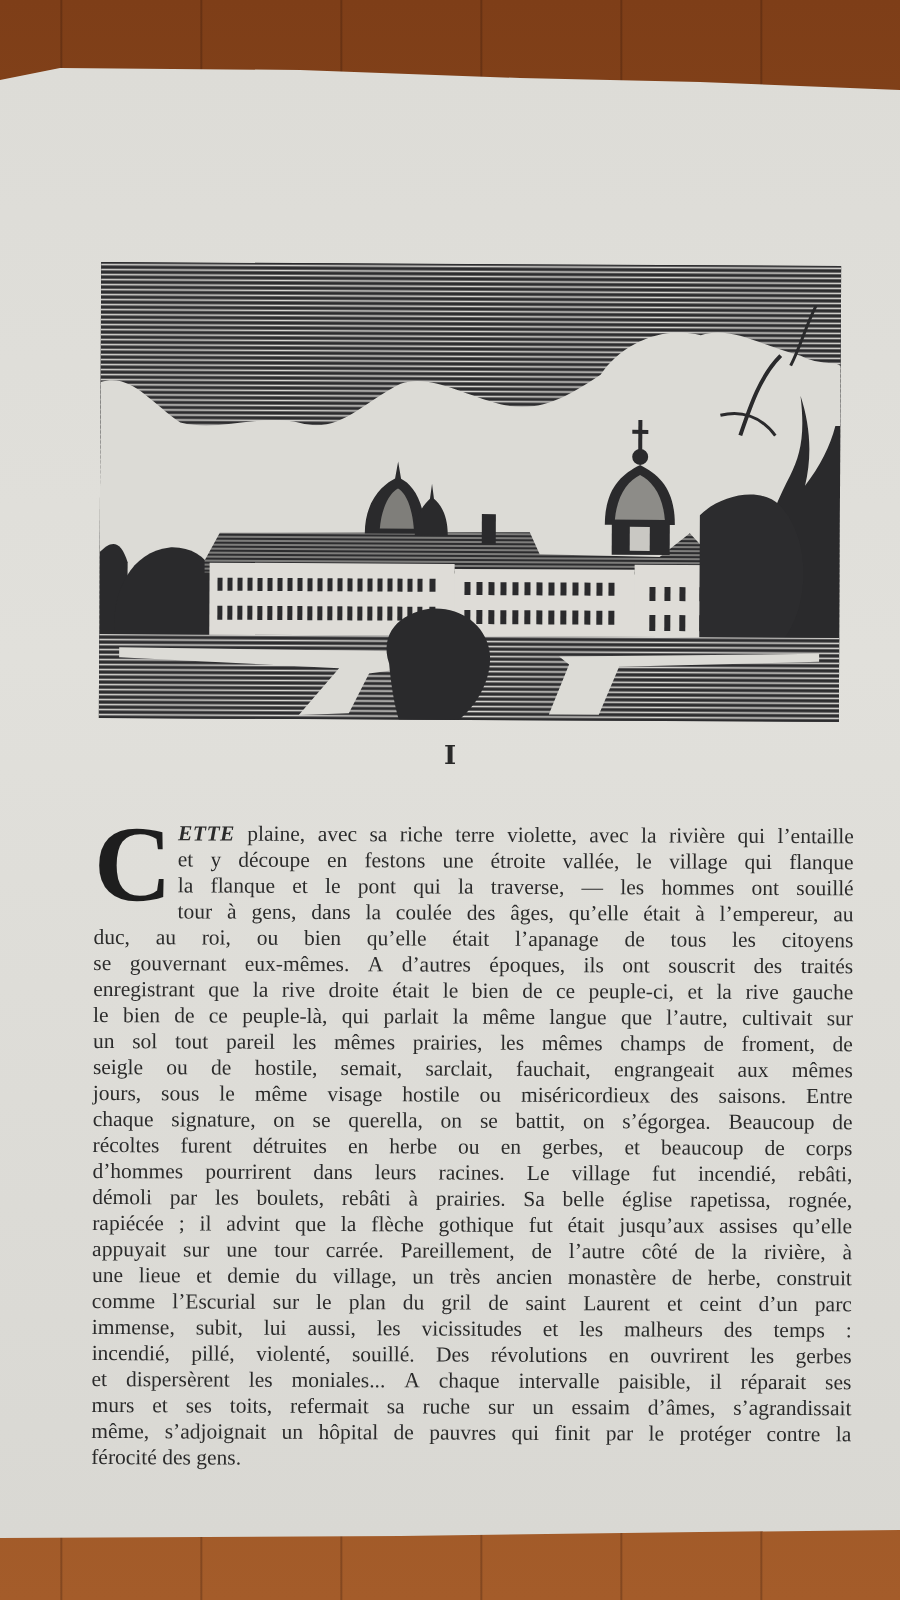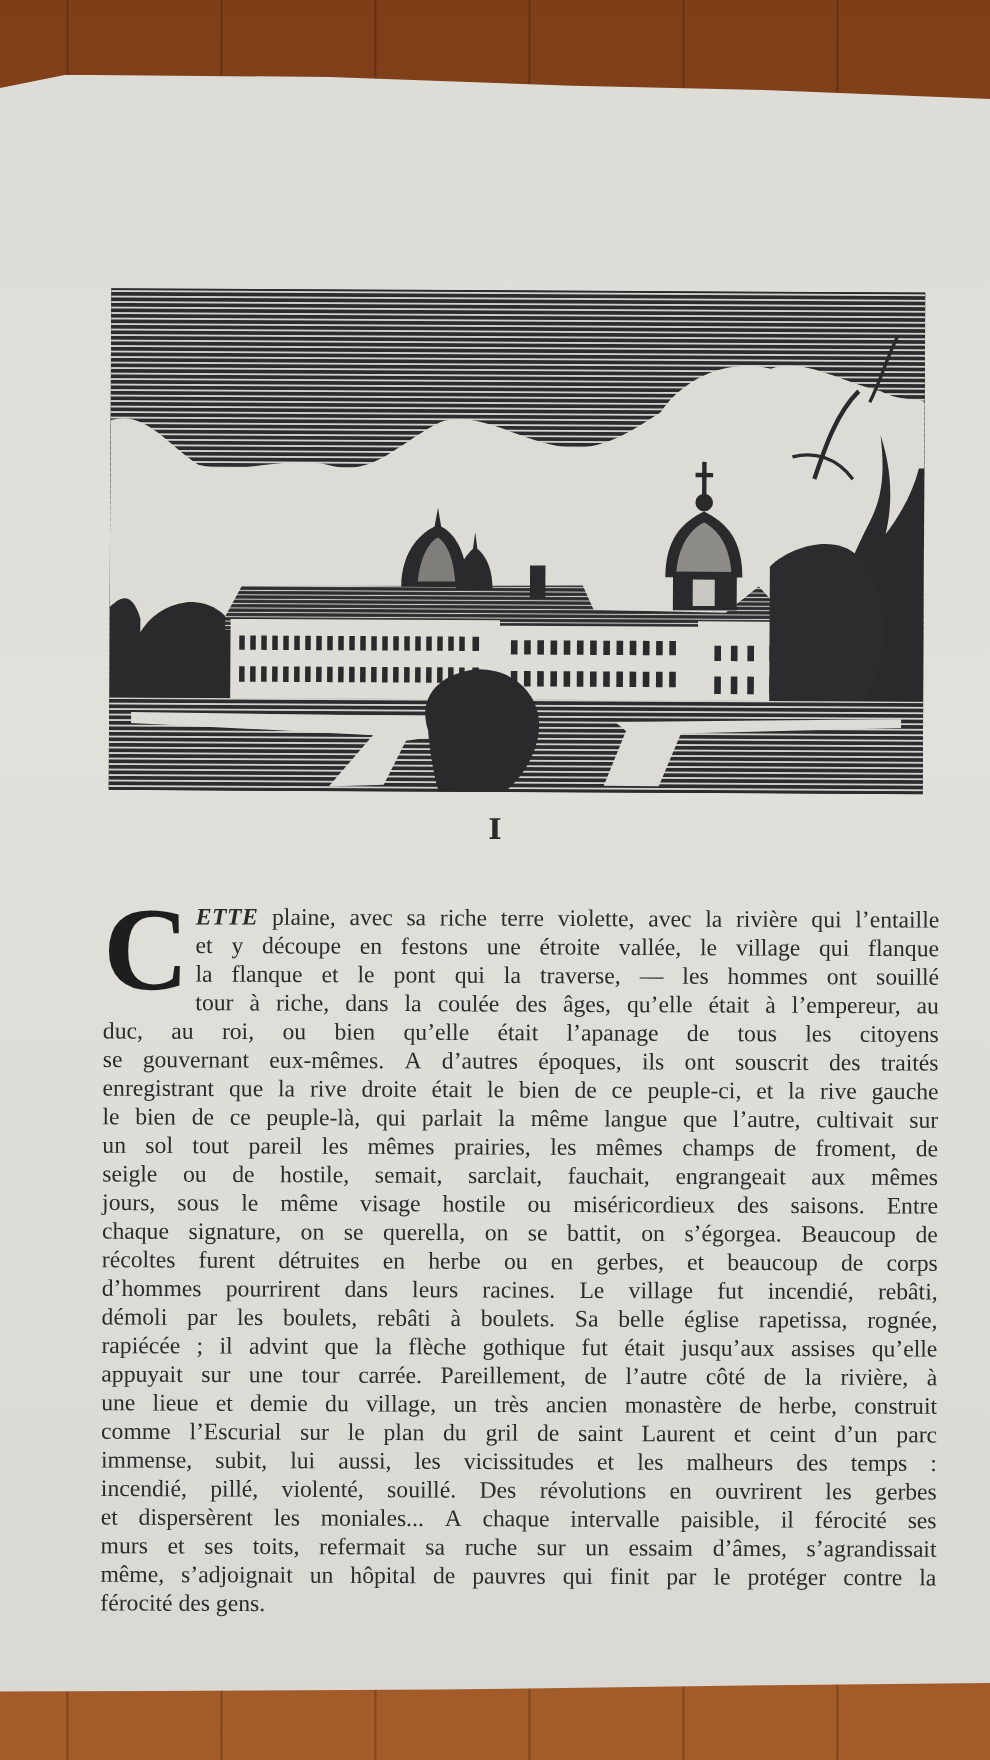--- a/index.html
+++ b/index.html
@@ -281,21 +281,21 @@
           <span>traverse,</span>
           <span>—</span>
           <span>les</span>
           <span>hommes</span>
           <span>ont</span>
           <span>souillé</span>
         </span>
       <span class="line" style="display: flex; justify-content: space-between;">
           <span>tour</span>
           <span>à</span>
-          <span>riche,</span>
+          <span>gens,</span>
           <span>dans</span>
           <span>la</span>
           <span>coulée</span>
           <span>des</span>
           <span>âges,</span>
           <span>qu’elle</span>
           <span>était</span>
           <span>à</span>
           <span>l’empereur,</span>
           <span>au</span>
@@ -440,21 +440,21 @@
           <span>incendié,</span>
           <span>rebâti,</span>
         </span>
       <span class="line" style="display: flex; justify-content: space-between;">
           <span>démoli</span>
           <span>par</span>
           <span>les</span>
           <span>boulets,</span>
           <span>rebâti</span>
           <span>à</span>
-          <span>boulets.</span>
+          <span>prairies.</span>
           <span>Sa</span>
           <span>belle</span>
           <span>église</span>
           <span>rapetissa,</span>
           <span>rognée,</span>
         </span>
       <span class="line" style="display: flex; justify-content: space-between;">
           <span>rapiécée</span>
           <span>;</span>
           <span>il</span>
@@ -544,21 +544,21 @@
       <span class="line" style="display: flex; justify-content: space-between;">
           <span>et</span>
           <span>dispersèrent</span>
           <span>les</span>
           <span>moniales...</span>
           <span>A</span>
           <span>chaque</span>
           <span>intervalle</span>
           <span>paisible,</span>
           <span>il</span>
-          <span>férocité</span>
+          <span>réparait</span>
           <span>ses</span>
         </span>
       <span class="line" style="display: flex; justify-content: space-between;">
           <span>murs</span>
           <span>et</span>
           <span>ses</span>
           <span>toits,</span>
           <span>refermait</span>
           <span>sa</span>
           <span>ruche</span>

